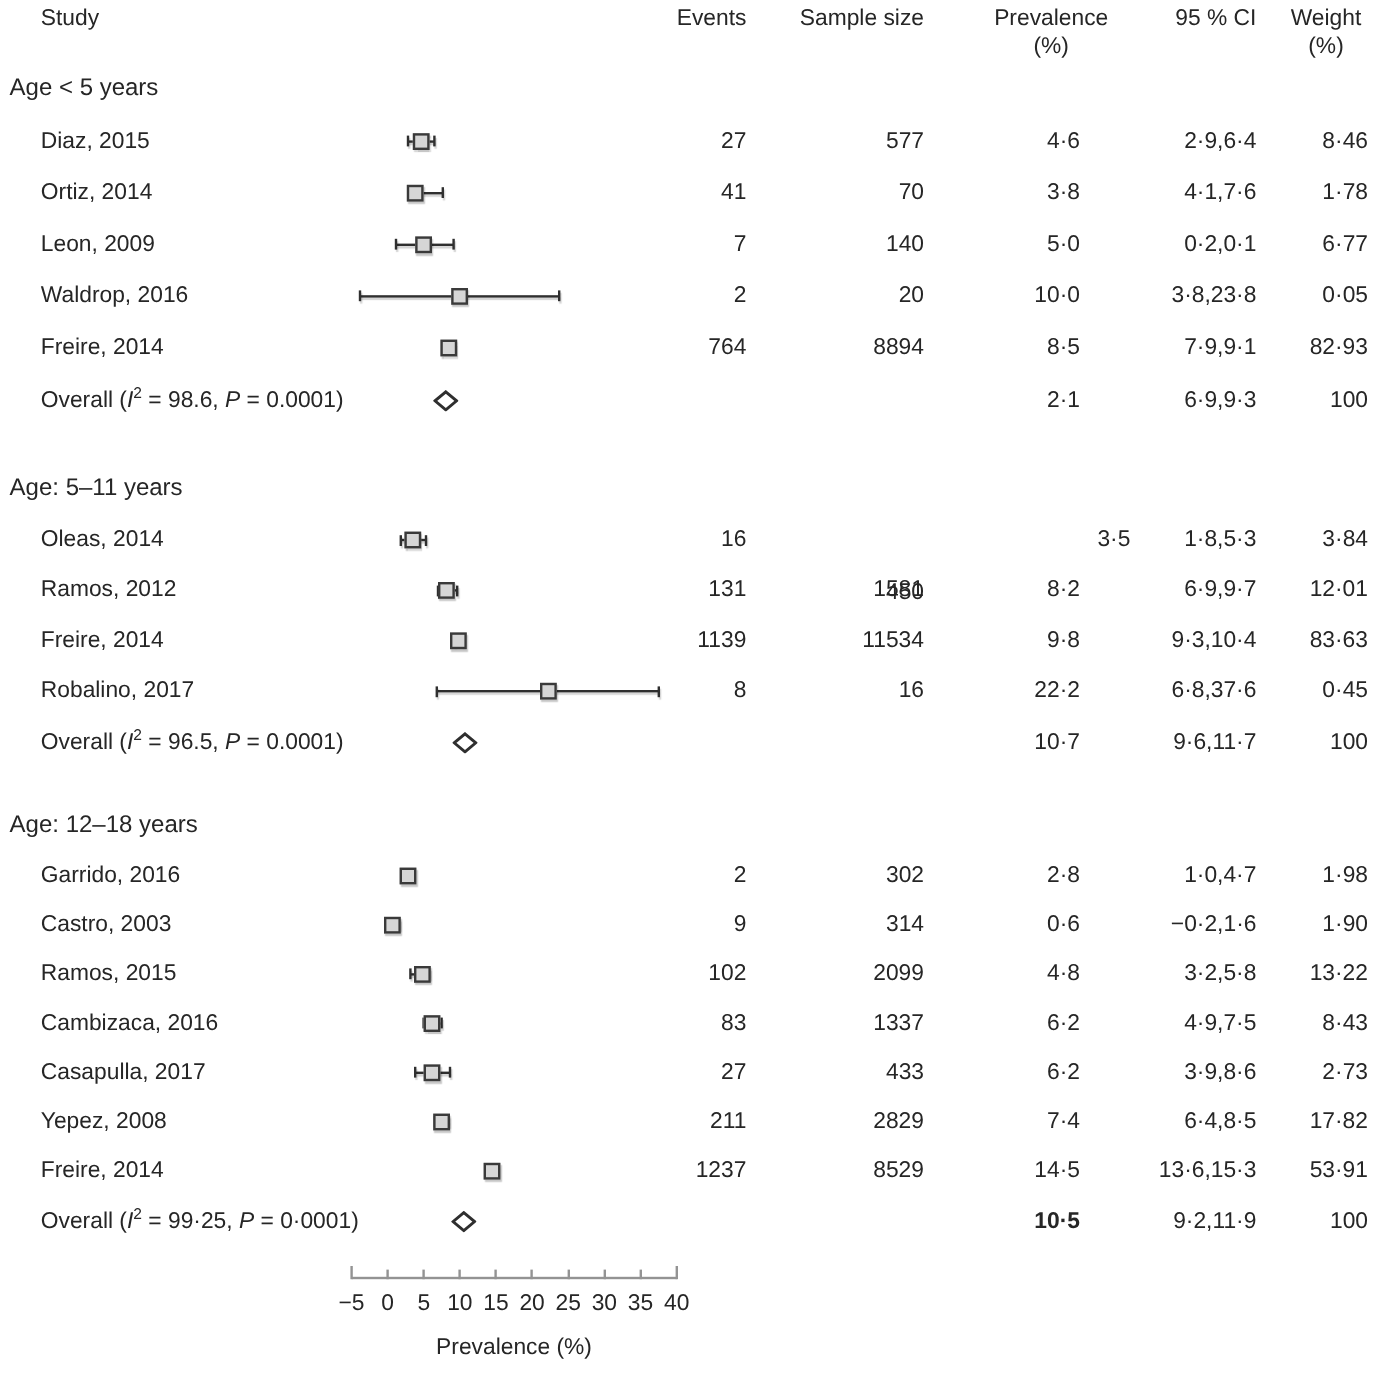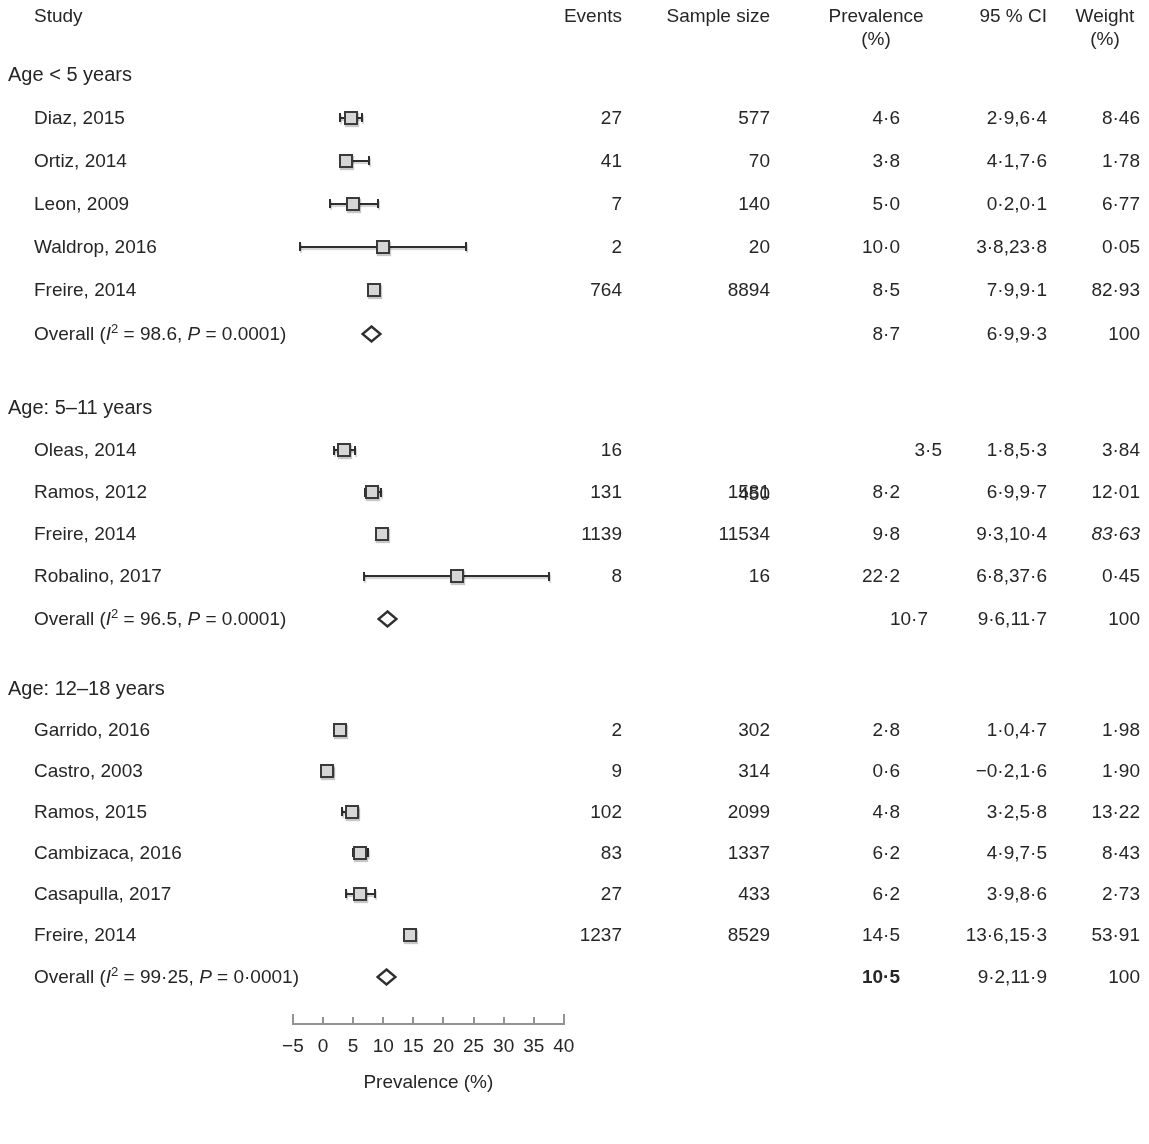--- a/index.html
+++ b/index.html
@@ -102,21 +102,21 @@
         <div class="num" style="left: 640px; width: 130px;">8894</div>
         <div class="num" style="left: 772px; width: 128px;">8·5</div>
         <div class="num" style="left: 900px; width: 147px;">7·9,9·1</div>
         <div class="num" style="left: 1040px; width: 100px;">82·93</div>
       </div>
       <div class="row" style="height: 46px;">
         <div class="ov-label">Overall (<i>I</i><sup>2</sup> = 98.6, <i>P</i> = 0.0001)</div>
         <div class="diamond" style="left: 361.28px;"><svg width="21" height="18" viewBox="0 0 21 18">
             <polygon points="10.5,1.5 19.5,9 10.5,16.5 1.5,9" fill="#ffffff" stroke="#2f2f2f" stroke-width="2.4"></polygon>
           </svg></div>
-        <div class="num" style="left: 772px; width: 128px;">8·7</div>
+        <div class="num" style="left: 772px; width: 128px;">2·1</div>
         <div class="num" style="left: 900px; width: 147px;">6·9,9·3</div>
         <div class="num" style="left: 1040px; width: 100px;">100</div>
       </div>
       <div class="spacer" style="height: 28px;"></div>
       <div class="row" style="height: 44px;">
         <div class="grp-label">Age: 5–11 years</div>
       </div>
       <div class="row" style="height: 42px;">
         <div class="study-name">Oleas, 2014</div>
         <div class="wline" style="left: 333.84px; width: 21.0778px;"></div>
@@ -144,40 +144,40 @@
       <div class="row" style="height: 42px;">
         <div class="study-name">Freire, 2014</div>
         <div class="wline" style="left: 379.007px; width: 6.62444px;"></div>
         <div class="wcap" style="left: 378.007px;"></div>
         <div class="wcap" style="left: 384.631px;"></div>
         <div class="sq" style="left: 375.018px;"></div>
         <div class="num" style="left: 500px; width: 122px;">1139</div>
         <div class="num" style="left: 640px; width: 130px;">11534</div>
         <div class="num" style="left: 772px; width: 128px;">9·8</div>
         <div class="num" style="left: 900px; width: 147px;">9·3,10·4</div>
-        <div class="num" style="left: 1040px; width: 100px; font-style: italic;">83·63</div>
+        <div class="num" style="left: 1040px; width: 100px;">83·63</div>
       </div>
       <div class="row" style="height: 42px;">
         <div class="study-name">Robalino, 2017</div>
         <div class="wline" style="left: 363.951px; width: 185.484px;"></div>
         <div class="wcap" style="left: 362.951px;"></div>
         <div class="wcap" style="left: 548.436px;"></div>
         <div class="sq" style="left: 449.693px;"></div>
         <div class="num" style="left: 500px; width: 122px;">8</div>
         <div class="num" style="left: 640px; width: 130px;">16</div>
         <div class="num" style="left: 772px; width: 128px;">22·2</div>
         <div class="num" style="left: 900px; width: 147px;">6·8,37·6</div>
         <div class="num" style="left: 1040px; width: 100px;">0·45</div>
       </div>
       <div class="row" style="height: 44px;">
         <div class="ov-label">Overall (<i>I</i><sup>2</sup> = 96.5, <i>P</i> = 0.0001)</div>
         <div class="diamond" style="left: 376.938px;"><svg width="21" height="18" viewBox="0 0 21 18">
             <polygon points="10.5,1.5 19.5,9 10.5,16.5 1.5,9" fill="#ffffff" stroke="#2f2f2f" stroke-width="2.4"></polygon>
           </svg></div>
-        <div class="num" style="left: 800px; width: 128px;">10·7</div>
+        <div class="num" style="left: 772px; width: 128px;">10·7</div>
         <div class="num" style="left: 900px; width: 147px;">9·6,11·7</div>
         <div class="num" style="left: 1040px; width: 100px;">100</div>
       </div>
       <div class="spacer" style="height: 26px;"></div>
       <div class="row" style="height: 42px; padding-left: 35px;">
         <div class="grp-label">Age: 12–18 years</div>
       </div>
       <div class="row" style="height: 41px;">
         <div class="study-name">Garrido, 2016</div>
         <div class="sq" style="left: 332.862px;"></div>
@@ -227,20 +227,32 @@
         <div class="study-name">Casapulla, 2017</div>
         <div class="wline" style="left: 346.487px; width: 28.3044px;"></div>
         <div class="wcap" style="left: 345.487px;"></div>
         <div class="wcap" style="left: 373.791px;"></div>
         <div class="sq" style="left: 353.338px;"></div>
         <div class="num" style="left: 500px; width: 122px;">27</div>
         <div class="num" style="left: 640px; width: 130px;">433</div>
         <div class="num" style="left: 772px; width: 128px;">6·2</div>
         <div class="num" style="left: 900px; width: 147px;">3·9,8·6</div>
         <div class="num" style="left: 1040px; width: 100px;">2·73</div>
+      </div>
+      <div class="row" style="height: 41px;">
+        <div class="study-name">Yepez, 2008</div>
+        <div class="wline" style="left: 361.542px; width: 12.6467px;"></div>
+        <div class="wcap" style="left: 360.542px;"></div>
+        <div class="wcap" style="left: 373.189px;"></div>
+        <div class="sq" style="left: 360.564px;"></div>
+        <div class="num" style="left: 500px; width: 122px;">211</div>
+        <div class="num" style="left: 640px; width: 130px;">2829</div>
+        <div class="num" style="left: 772px; width: 128px;">7·4</div>
+        <div class="num" style="left: 900px; width: 147px;">6·4,8·5</div>
+        <div class="num" style="left: 1040px; width: 100px;">17·82</div>
       </div>
       <div class="row" style="height: 41px;">
         <div class="study-name">Freire, 2014</div>
         <div class="wline" style="left: 404.902px; width: 10.2378px;"></div>
         <div class="wcap" style="left: 403.902px;"></div>
         <div class="wcap" style="left: 414.14px;"></div>
         <div class="sq" style="left: 403.322px;"></div>
         <div class="num" style="left: 500px; width: 122px;">1237</div>
         <div class="num" style="left: 640px; width: 130px;">8529</div>
         <div class="num" style="left: 772px; width: 128px;">14·5</div>

